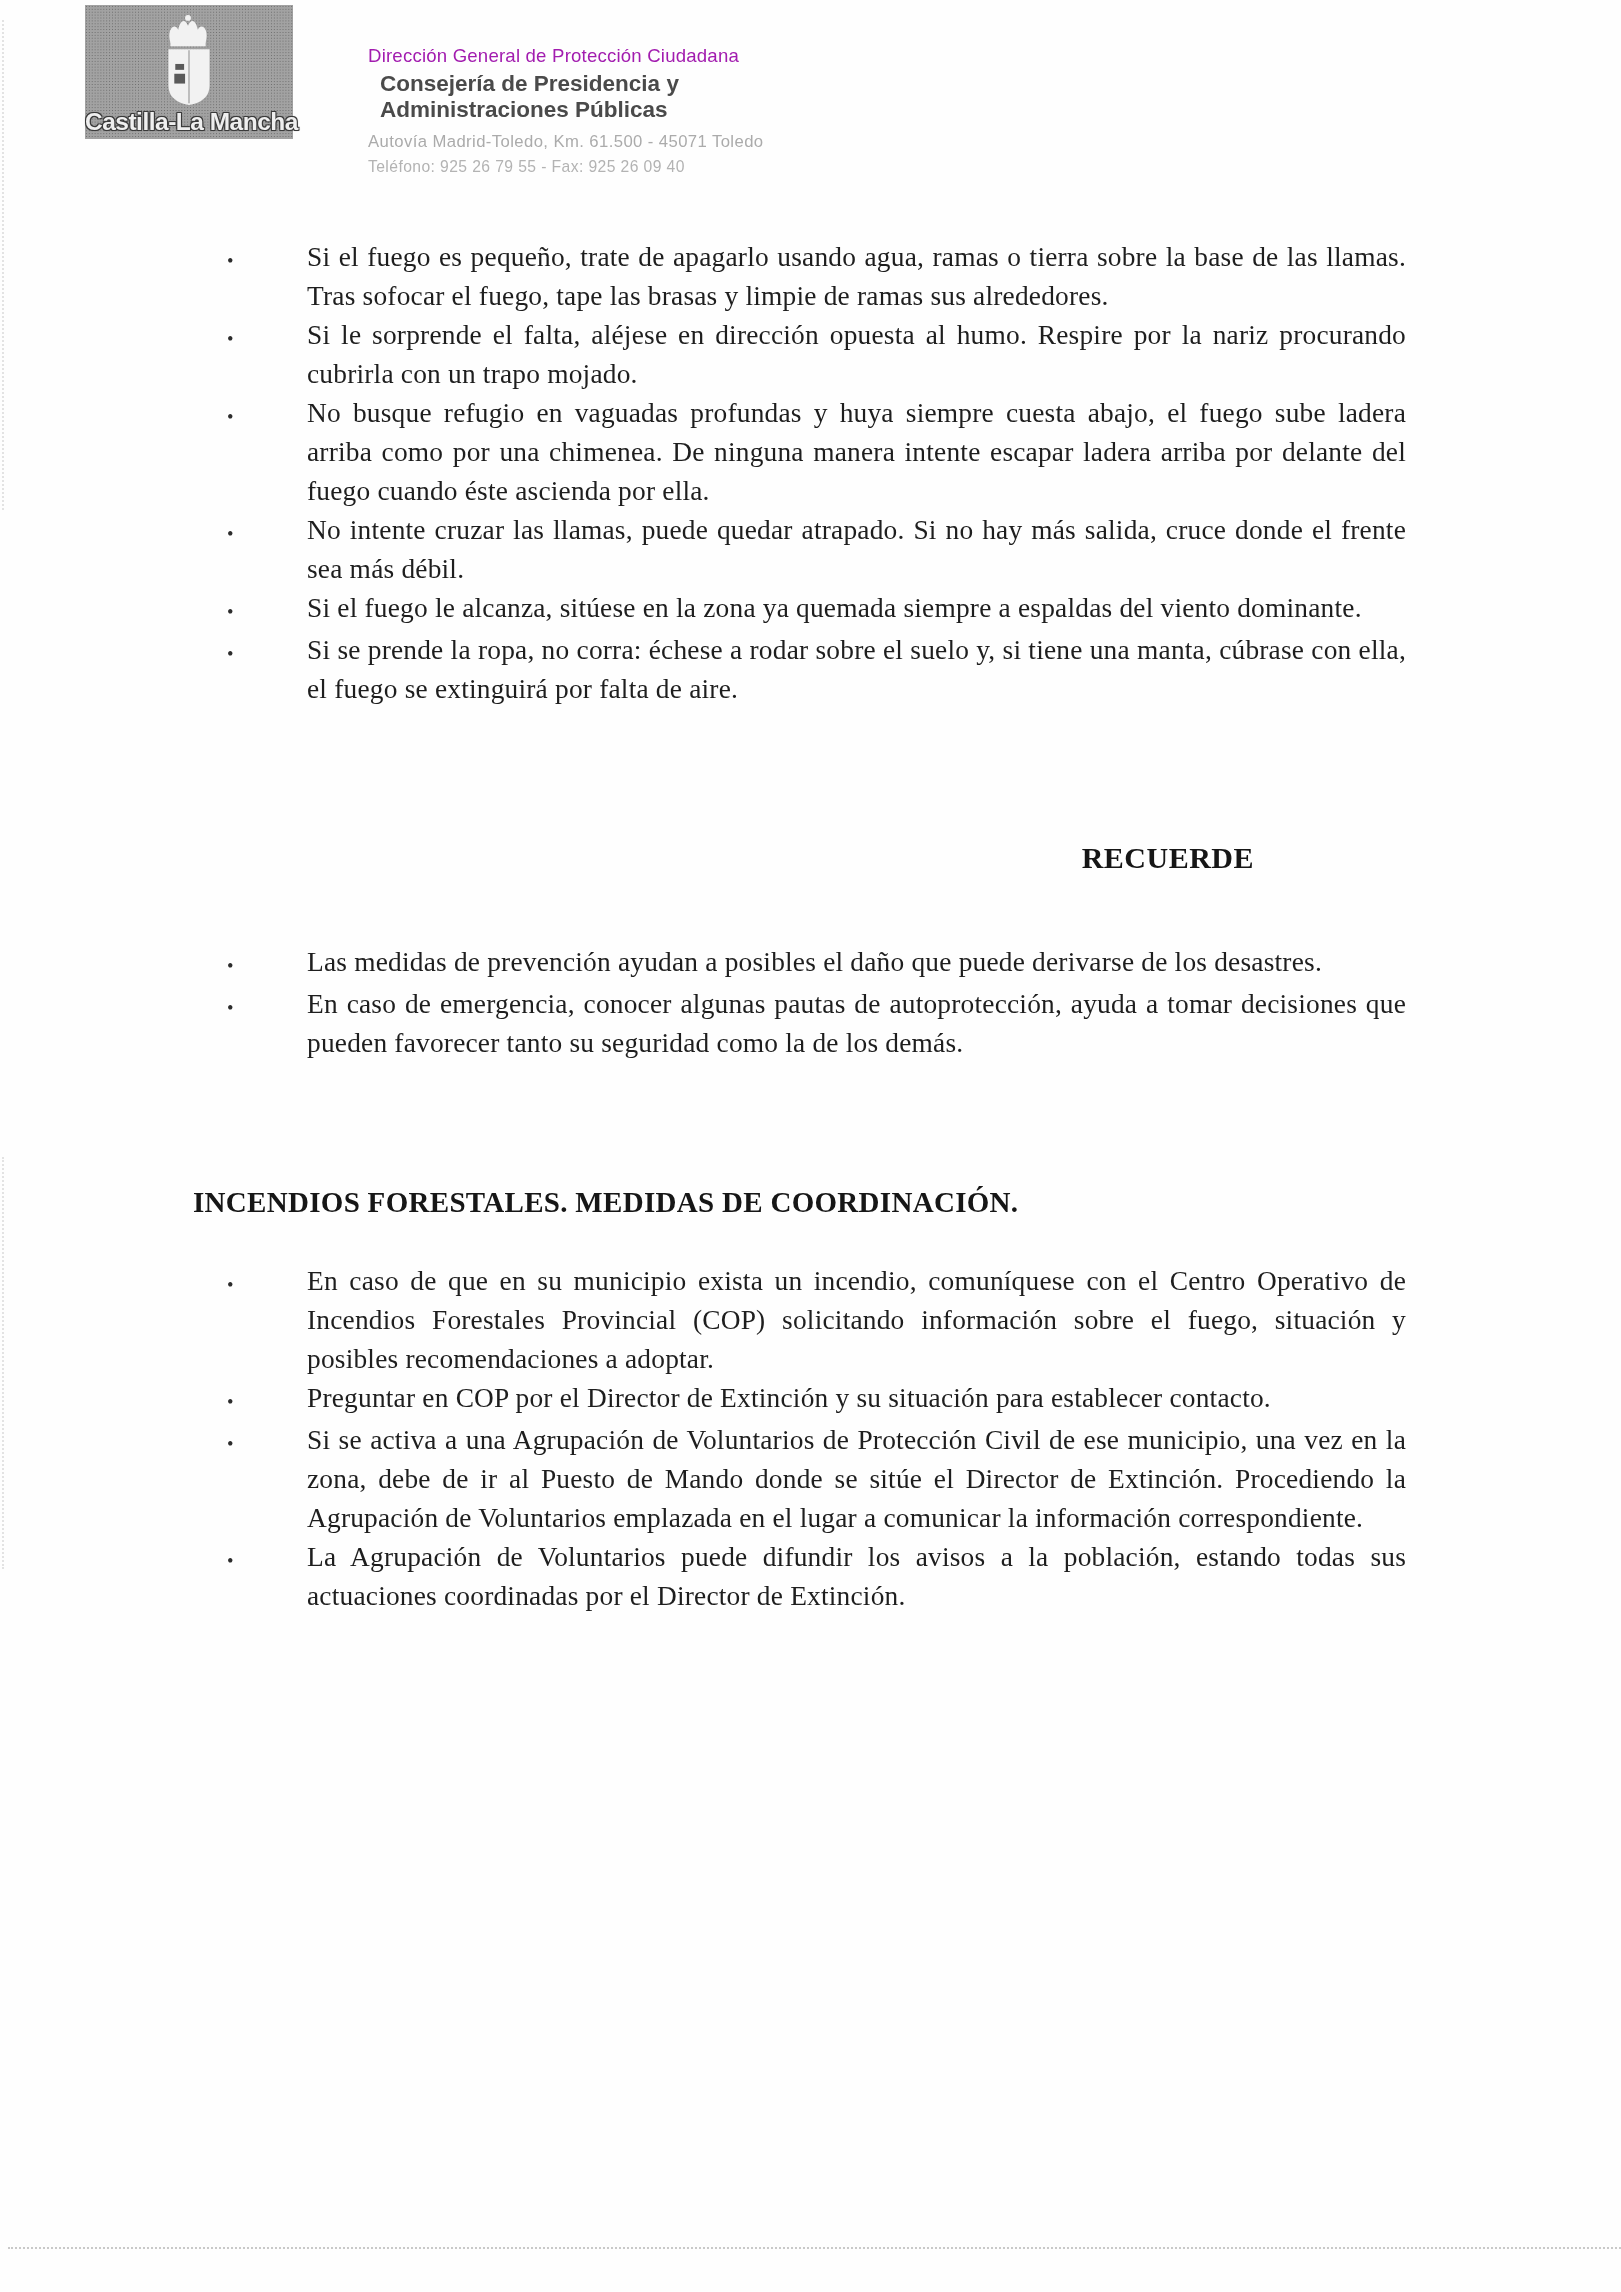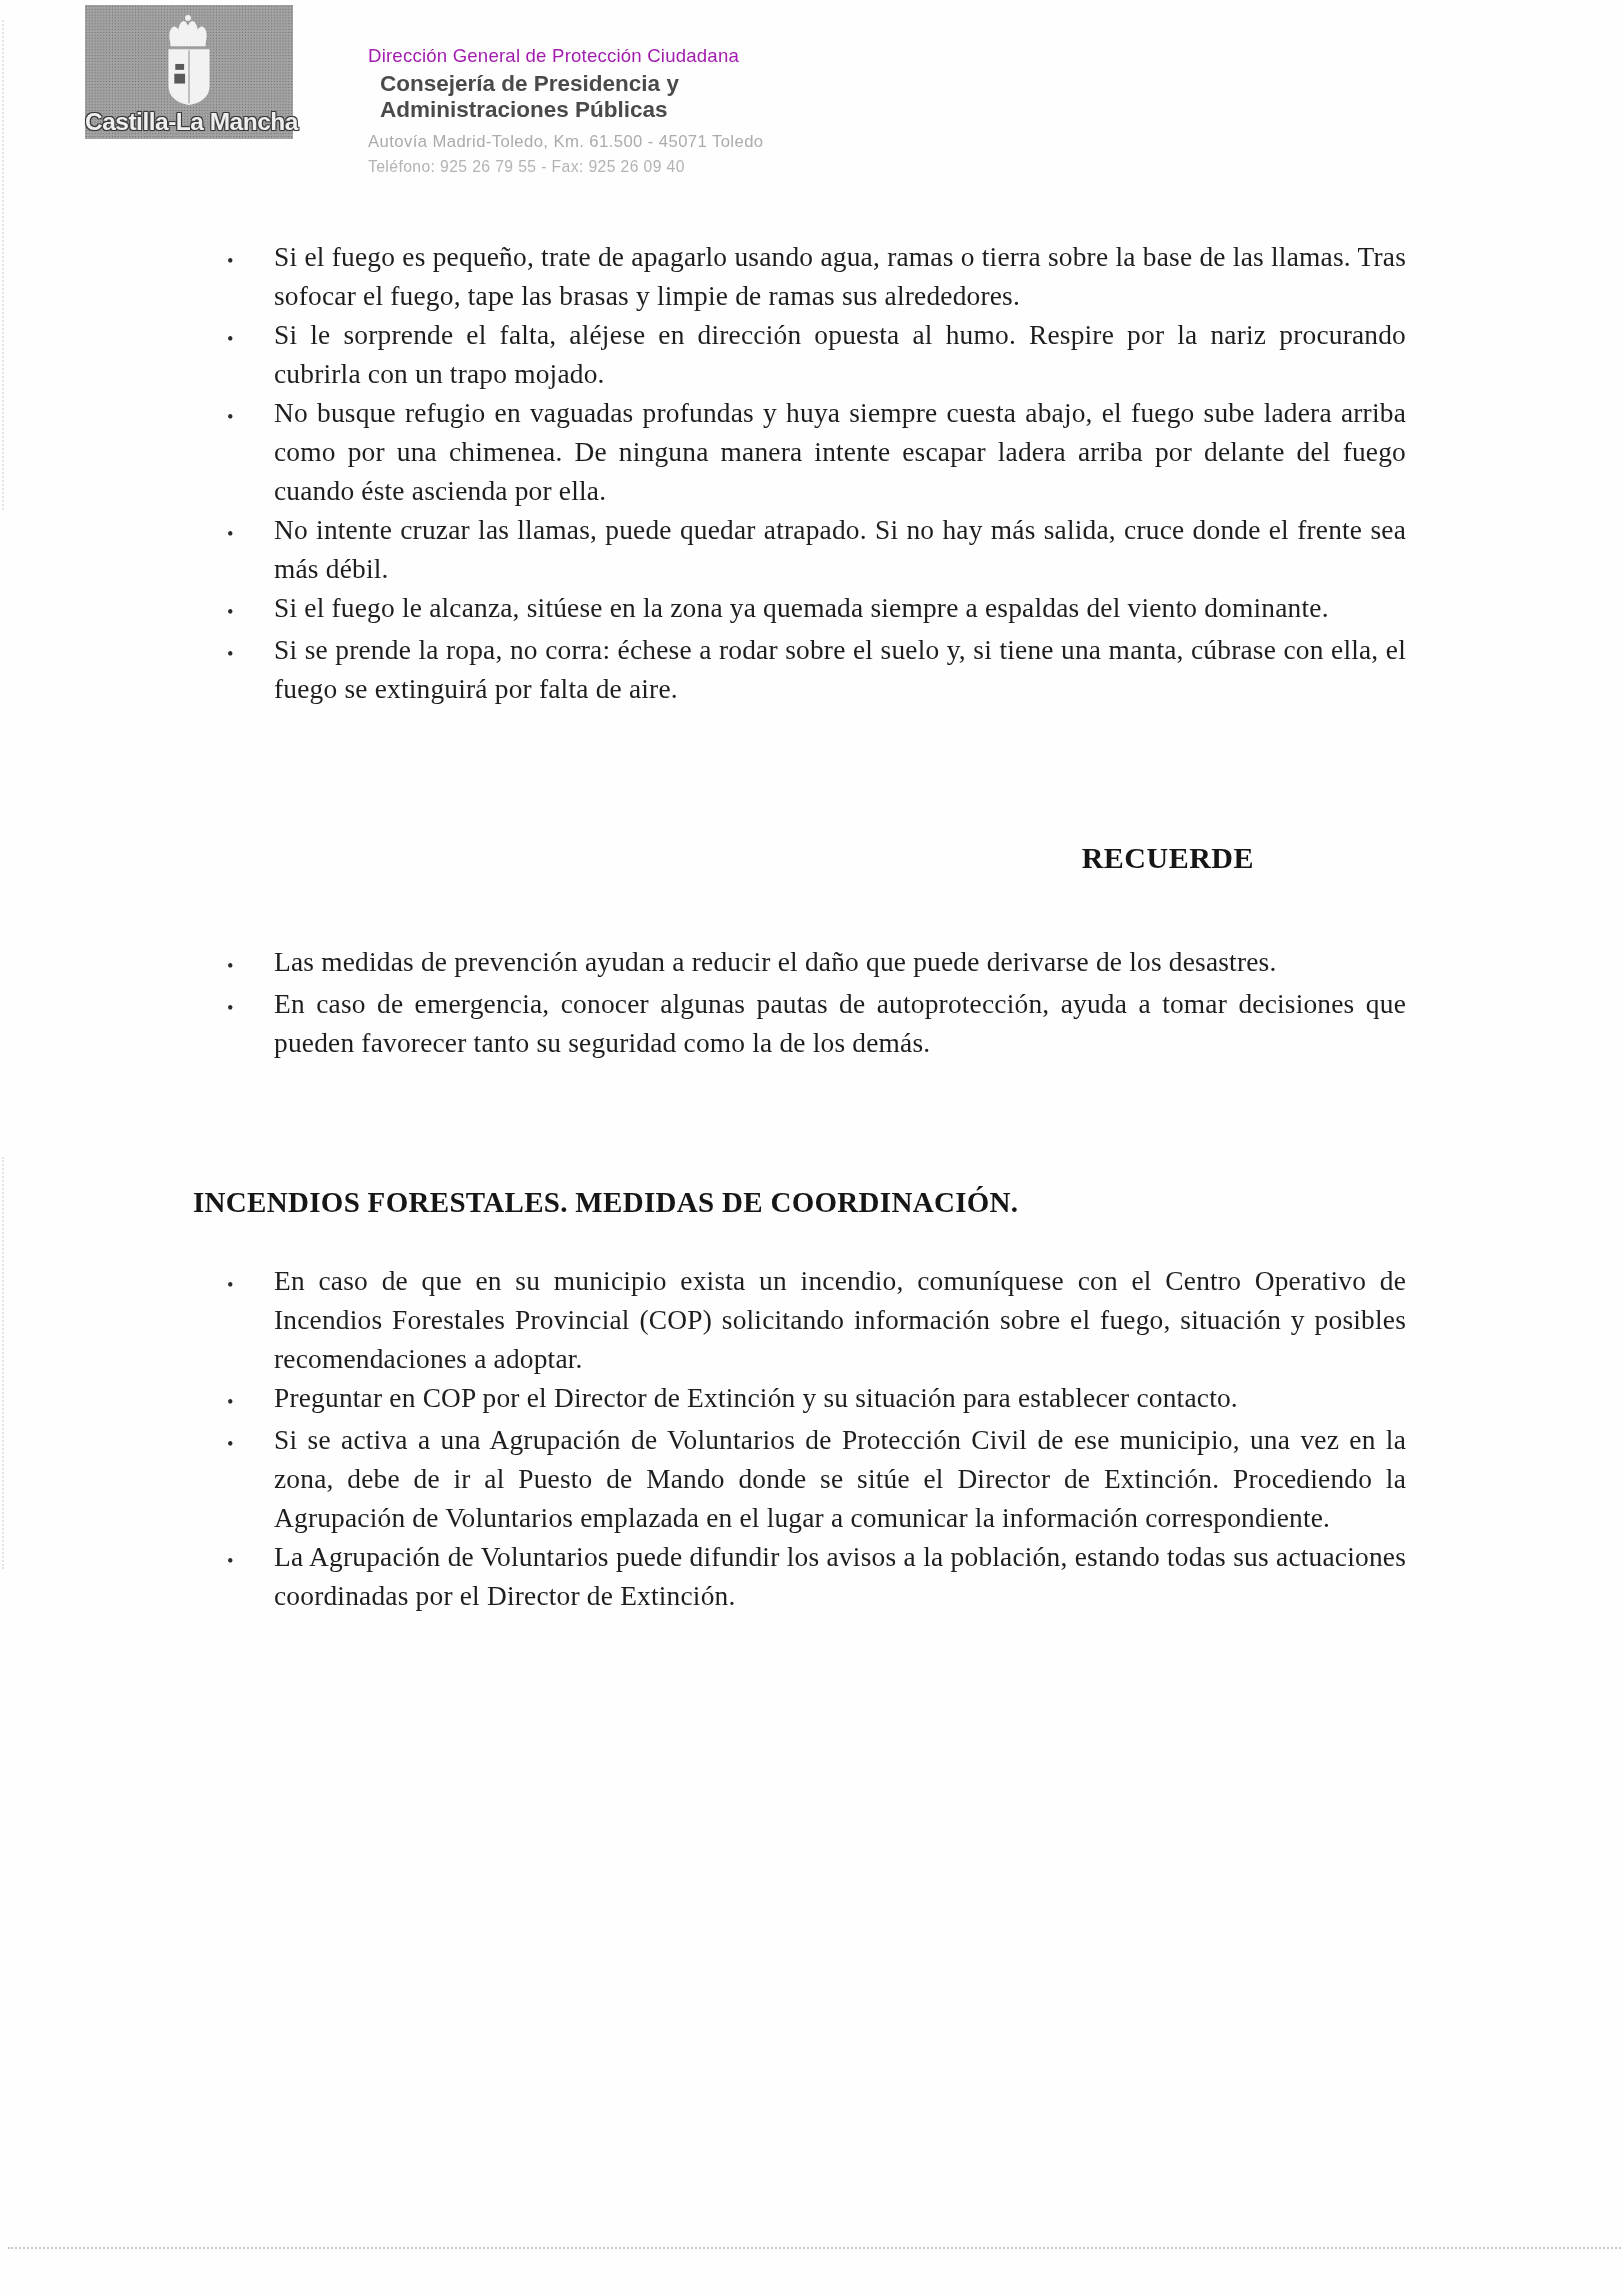--- a/index.html
+++ b/index.html
@@ -29,21 +29,21 @@
   .org-addr{margin-top:7.8px;font-size:16.7px;color:#ababab;letter-spacing:0.4px;}
   .org-phone{margin-top:5.9px;font-size:15.7px;color:#b3b3b3;letter-spacing:0.4px;}
   
   .bullets{
     position:absolute;left:227px;width:1179px;
     list-style:none;margin:0;padding:0;
     font-size:27.4px;line-height:39px;
   }
   .bullets li{display:flex;}
   .bullet-mark{flex:none;width:47px;font-size:18.6px;padding-top:2.9px;color:#2c2c2c;}
-  .item-text{flex:1;text-align:justify;letter-spacing:0.2px;}
+  .item-text{flex:1;text-align:justify;letter-spacing:0.2px;margin-left:33px;}
   #tips1{top:238px;}
   #tips2{top:943px;}
   #tips3{top:1262px;}
   .h-center{
     position:absolute;top:833px;left:227px;width:1019px;text-align:right;
     font-size:30px;font-weight:bold;letter-spacing:0.5px;margin:8px;color:#161616;
   }
   .h-left{
     position:absolute;top:1186px;left:193px;margin:0;
     font-size:29px;font-weight:bold;letter-spacing:0.3px;color:#161616;white-space:nowrap;
@@ -118,21 +118,21 @@
       <span class="bullet-mark">•</span>
       <span class="item-text">Si se prende la ropa, no corra: échese a rodar sobre el suelo y, si tiene una manta, cúbrase con ella, el fuego se extinguirá por falta de aire.</span>
     </li>
   </ul>
 
   <h2 class="h-center">RECUERDE</h2>
 
   <ul class="bullets" id="tips2">
     <li>
       <span class="bullet-mark">•</span>
-      <span class="item-text">Las medidas de prevención ayudan a reducir el daño que puede derivarse de los desastres.</span>
+      <span class="item-text">Las medidas de prevención ayudan a posibles el daño que puede derivarse de los desastres.</span>
     </li>
     <li>
       <span class="bullet-mark">•</span>
       <span class="item-text">En caso de emergencia, conocer algunas pautas de autoprotección, ayuda a tomar decisiones que pueden favorecer tanto su seguridad como la de los demás.</span>
     </li>
   </ul>
 
   <h2 class="h-left">INCENDIOS FORESTALES. MEDIDAS DE COORDINACIÓN.</h2>
 
   <ul class="bullets" id="tips3">

